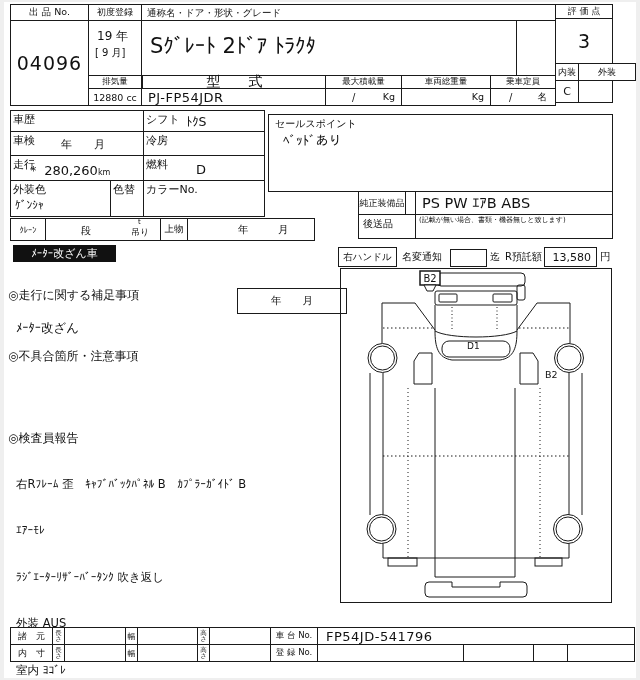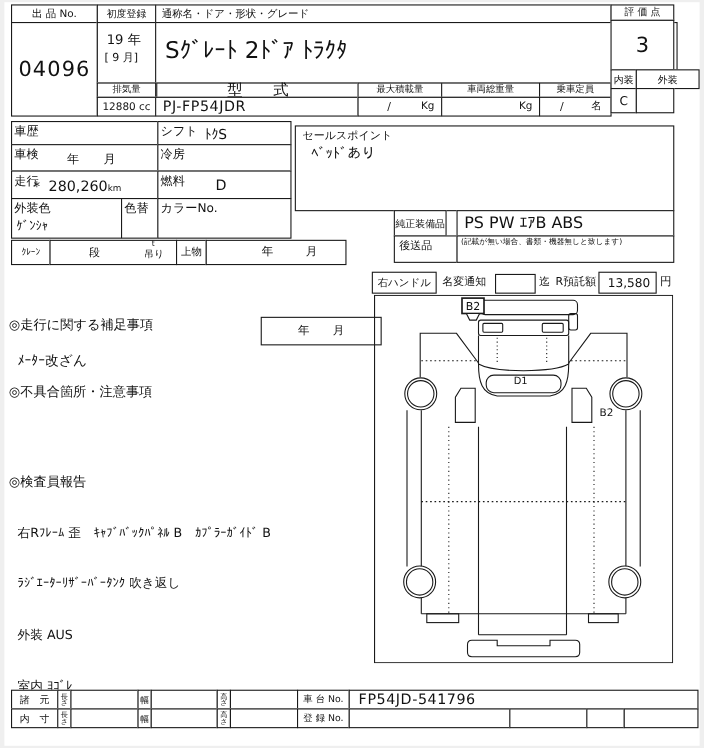--- a/index.html
+++ b/index.html
@@ -29,21 +29,21 @@
 
   <div class="box hdr" style="left:88px;top:4px;width:54px;height:17px;font-size:9px;"><span>初度登録</span></div>
   <div class="box" style="left:88px;top:20px;width:54px;height:56px;">
     <div class="txt" style="left:8px;top:9px;font-size:12px;">19 年</div>
     <div class="txt" style="left:6px;top:26px;font-size:10px;">[ 9 月]</div>
   </div>
 
   <div class="box" style="left:141px;top:4px;width:415px;height:17px;">
     <div class="txt" style="left:5px;top:3px;font-size:9.5px;">通称名・ドア・形状・グレード</div>
   </div>
-  <div class="box" style="left:141px;top:20px;width:475px;height:56px;">
+  <div class="box" style="left:141px;top:20px;width:376px;height:56px;">
     <div class="txt" style="left:8px;top:14px;font-size:21px;">Sｸﾞﾚｰﾄ 2ﾄﾞｱ ﾄﾗｸﾀ</div>
   </div>
 
   <div class="box hdr" style="left:88px;top:75px;width:54px;height:14px;font-size:8.5px;"><span>排気量</span></div>
   <div class="box ctr" style="left:88px;top:88px;width:54px;height:18px;font-size:9.5px;">
       <span>12880 cc</span>
     </div>
 
   <div class="box hdr" style="left:142px;top:75px;width:185px;height:14px;font-size:14px;"><span>型　　式</span></div>
   <div class="box" style="left:141px;top:88px;width:185px;height:18px;">
@@ -125,20 +125,23 @@
     <div class="txt" style="left:85px;top:9px;font-size:9px;">吊り</div>
   </div>
   <div class="box ctr" style="left:160px;top:218px;width:28px;height:23px;font-size:9.5px;">
       <span>上物</span>
     </div>
   <div class="box" style="left:187px;top:218px;width:128px;height:23px;">
     <div class="txt" style="left:50px;top:5px;font-size:10.5px;">年</div>
     <div class="txt" style="left:90px;top:5px;font-size:10.5px;">月</div>
   </div>
 
+  <div class="badge" style="left:13px;top:245px;width:103px;height:17px;font-size:11px;">
+      <span>ﾒｰﾀｰ改ざん車</span>
+    </div>
 
   <div class="box" style="left:268px;top:114px;width:345px;height:78px;">
     <div class="txt" style="left:6px;top:3px;font-size:10px;">セールスポイント</div>
     <div class="txt" style="left:14px;top:19px;font-size:13px;">ﾍﾞｯﾄﾞあり</div>
   </div>
   <div class="box hdr" style="left:358px;top:191px;width:48px;height:24px;font-size:9px;"><span>純正装備品</span></div>
   <div class="box" style="left:415px;top:191px;width:198px;height:24px;">
     <div class="txt" style="left:6px;top:4px;font-size:14.5px;">PS PW ｴｱB ABS</div>
   </div>
   <div class="box" style="left:358px;top:214px;width:58px;height:25px;">
@@ -161,20 +164,21 @@
 
   <div class="txt" style="left:8px;top:289px;font-size:12px;">◎走行に関する補足事項</div>
   <div class="box ctr" style="left:237px;top:288px;width:110px;height:26px;font-size:10.5px;">
       <span style="white-space:pre;">年　　月</span>
     </div>
   <div class="txt" style="left:16px;top:321px;font-size:12.5px;">ﾒｰﾀｰ改ざん</div>
   <div class="txt" style="left:8px;top:350px;font-size:12px;">◎不具合箇所・注意事項</div>
   <div class="txt" style="left:8px;top:432px;font-size:12px;">◎検査員報告</div>
   <div class="report" style="position:absolute;left:16px;top:449px;font-size:11.5px;white-space:pre;">
     <div>右Rﾌﾚｰﾑ 歪　ｷｬﾌﾞﾊﾞｯｸﾊﾟﾈﾙ B　ｶﾌﾟﾗｰｶﾞｲﾄﾞ B</div>
+    <div>ｴｱｰﾓﾚ</div>
     <div>ﾗｼﾞｴｰﾀｰﾘｻﾞｰﾊﾞｰﾀﾝｸ 吹き返し</div>
     <div>外装 AUS</div>
     <div>室内 ﾖｺﾞﾚ</div>
     
     
     
     
     
   </div>
 

